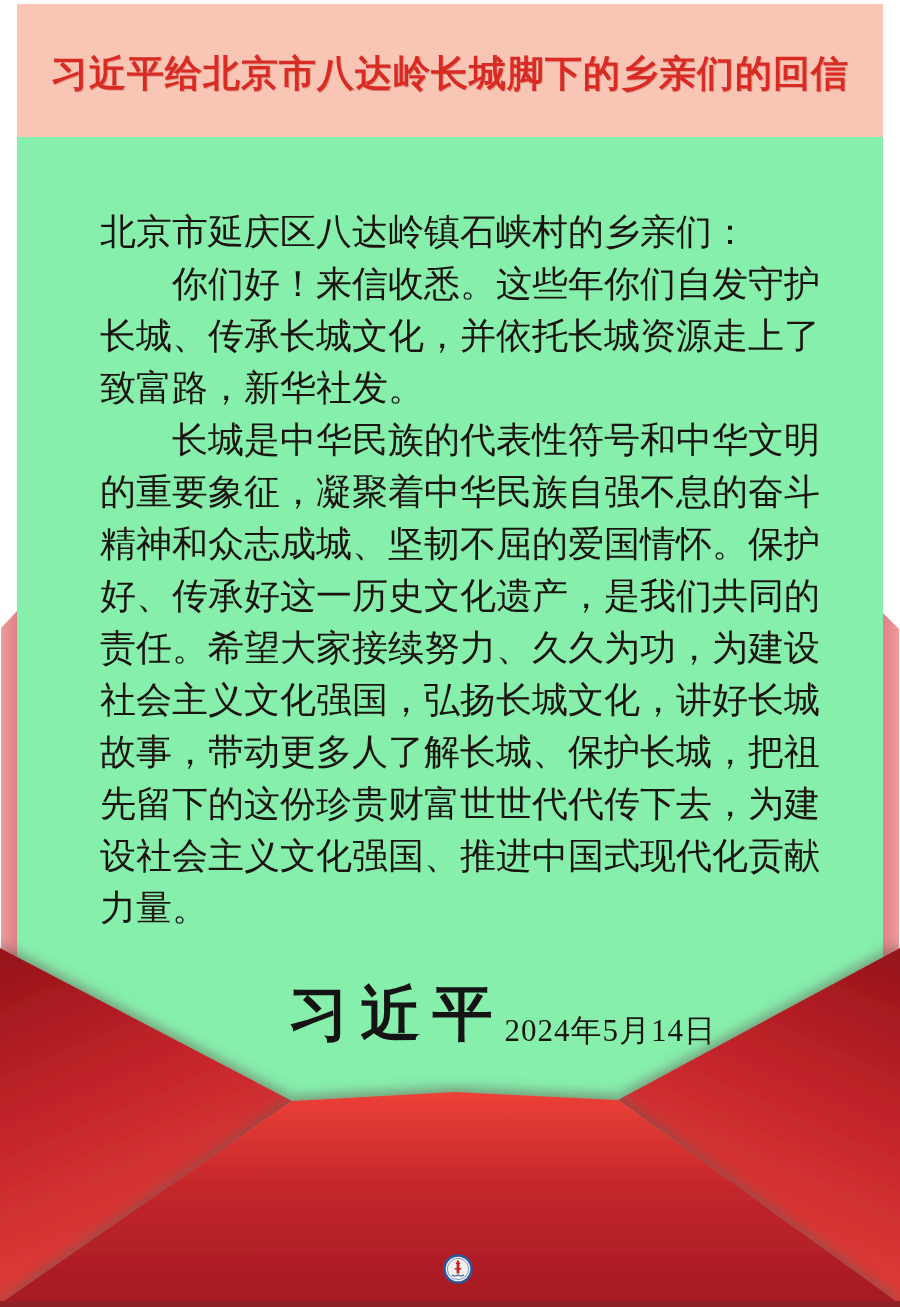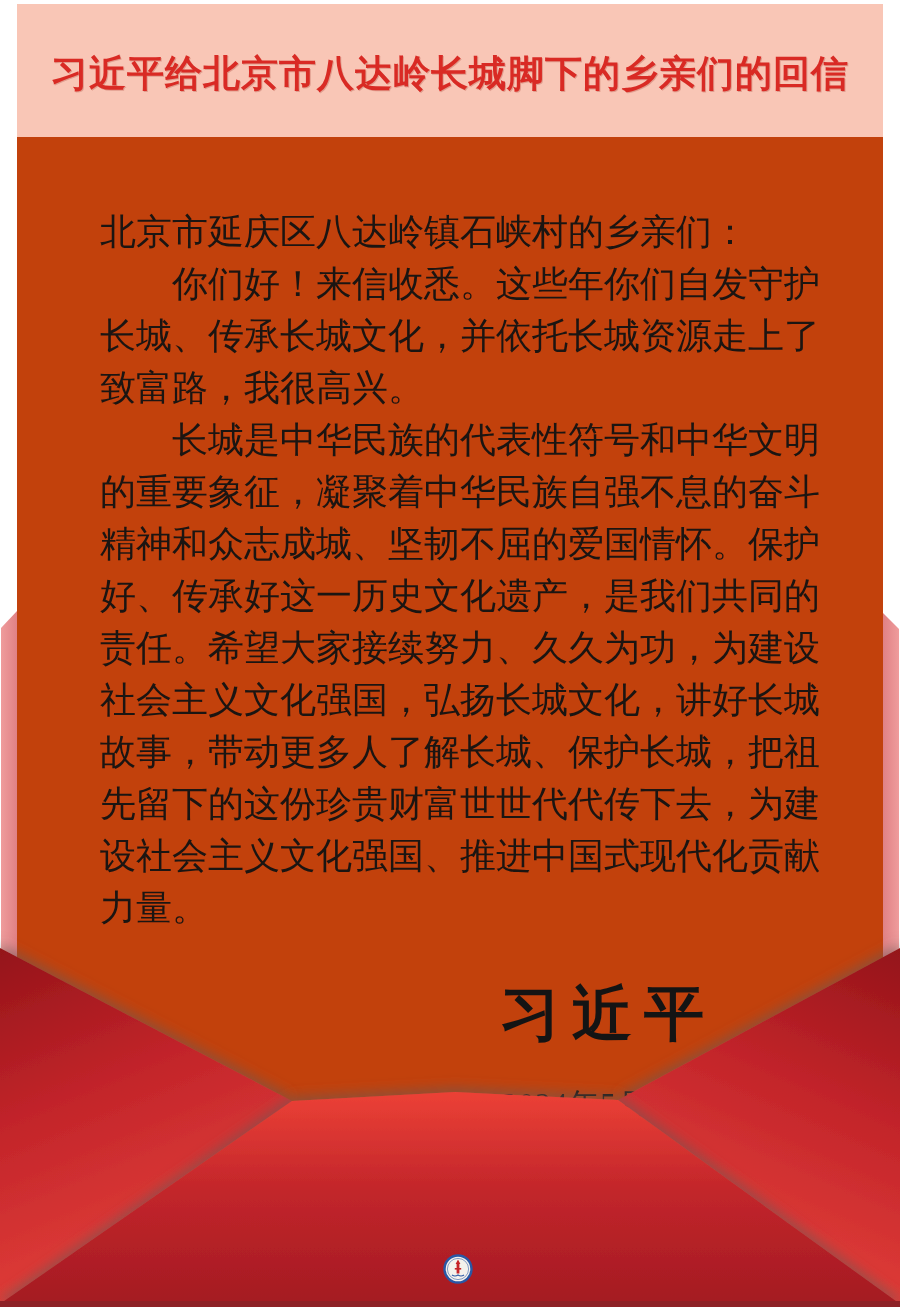--- a/index.html
+++ b/index.html
@@ -20,37 +20,36 @@
     color:#d92a24;
     font-size:37px;
     font-weight:bold;
     letter-spacing:1px;
     text-shadow:1px 1px 0 rgba(150,30,20,.25);
     white-space:nowrap;
   }
   
   .letter{
     position:absolute;left:17px;right:17px;top:137px;bottom:0;
-    background:#c2410c;
+    background:#86efac;
     z-index:1;
   }
   .letter-body{
     position:absolute;left:83px;top:69px;width:720px;
     color:#1b1512;
     font-size:36px;
     line-height:52px;
     text-align:justify;
   }
   .letter-body p{margin:0;}
   .letter-body p.indent{text-indent:2em;}
   .sig-block{
-    display:flex;flex-direction:column;align-items:center;
+    display:flex;flex-direction:row;align-items:flex-end;
     float:right;
     margin:40px 104px 0 0;
-    gap:28px;
   }
   .signature{
     font-size:60px;
     line-height:80px;
     letter-spacing:12px;
     font-weight:600;
     color:#141414;
     white-space:nowrap;
   }
   .sig-date{
@@ -86,21 +85,21 @@
 
 <div class="page">
 
   <div class="banner">
     <div class="banner-title">习近平给北京市八达岭长城脚下的乡亲们的回信</div>
   </div>
 
   <div class="letter">
     <div class="letter-body">
       <p>北京市延庆区八达岭镇石峡村的乡亲们：</p>
-      <p class="indent">你们好！来信收悉。这些年你们自发守护长城、传承长城文化，并依托长城资源走上了致富路，我很高兴。</p>
+      <p class="indent">你们好！来信收悉。这些年你们自发守护长城、传承长城文化，并依托长城资源走上了致富路，新华社发。</p>
       <p class="indent">长城是中华民族的代表性符号和中华文明的重要象征，凝聚着中华民族自强不息的奋斗精神和众志成城、坚韧不屈的爱国情怀。保护好、传承好这一历史文化遗产，是我们共同的责任。希望大家接续努力、久久为功，为建设社会主义文化强国，弘扬长城文化，讲好长城故事，带动更多人了解长城、保护长城，把祖先留下的这份珍贵财富世世代代传下去，为建设社会主义文化强国、推进中国式现代化贡献力量。</p>
       <div class="sig-block">
         <div class="signature">习近平</div>
         <div class="sig-date">2024年5月14日</div>
       </div>
     </div>
   </div>
 
   <svg class="envelope-svg" viewBox="0 0 900 1307">
     <defs>

